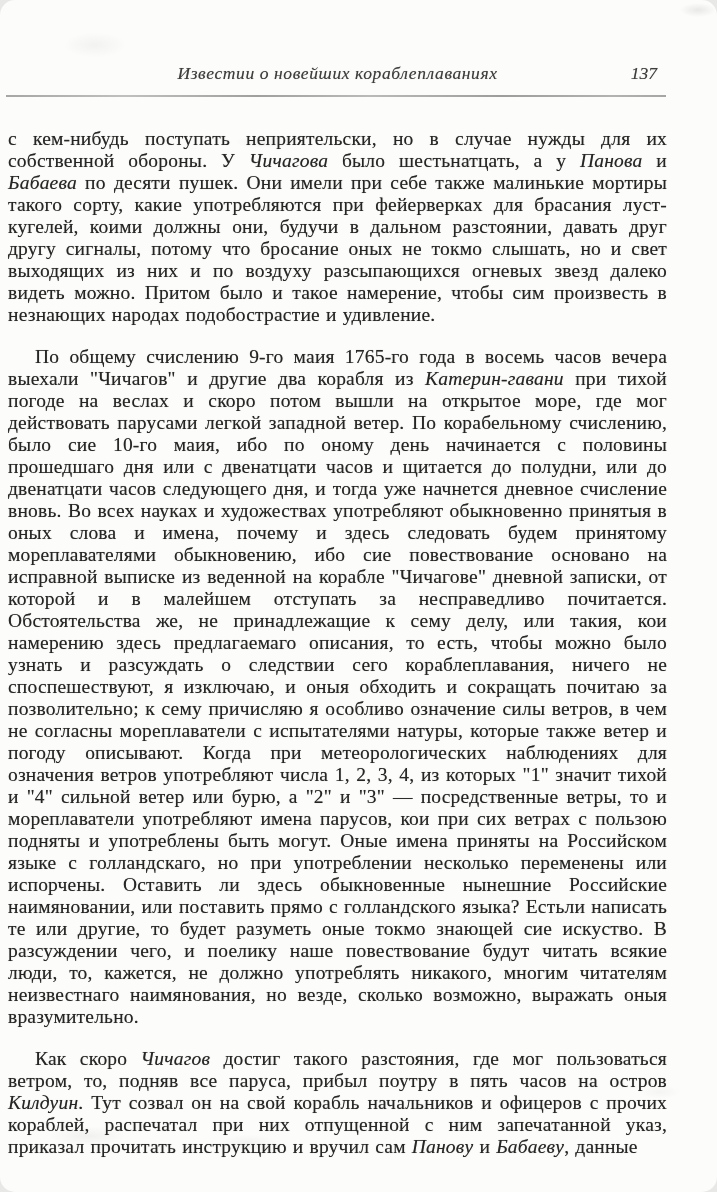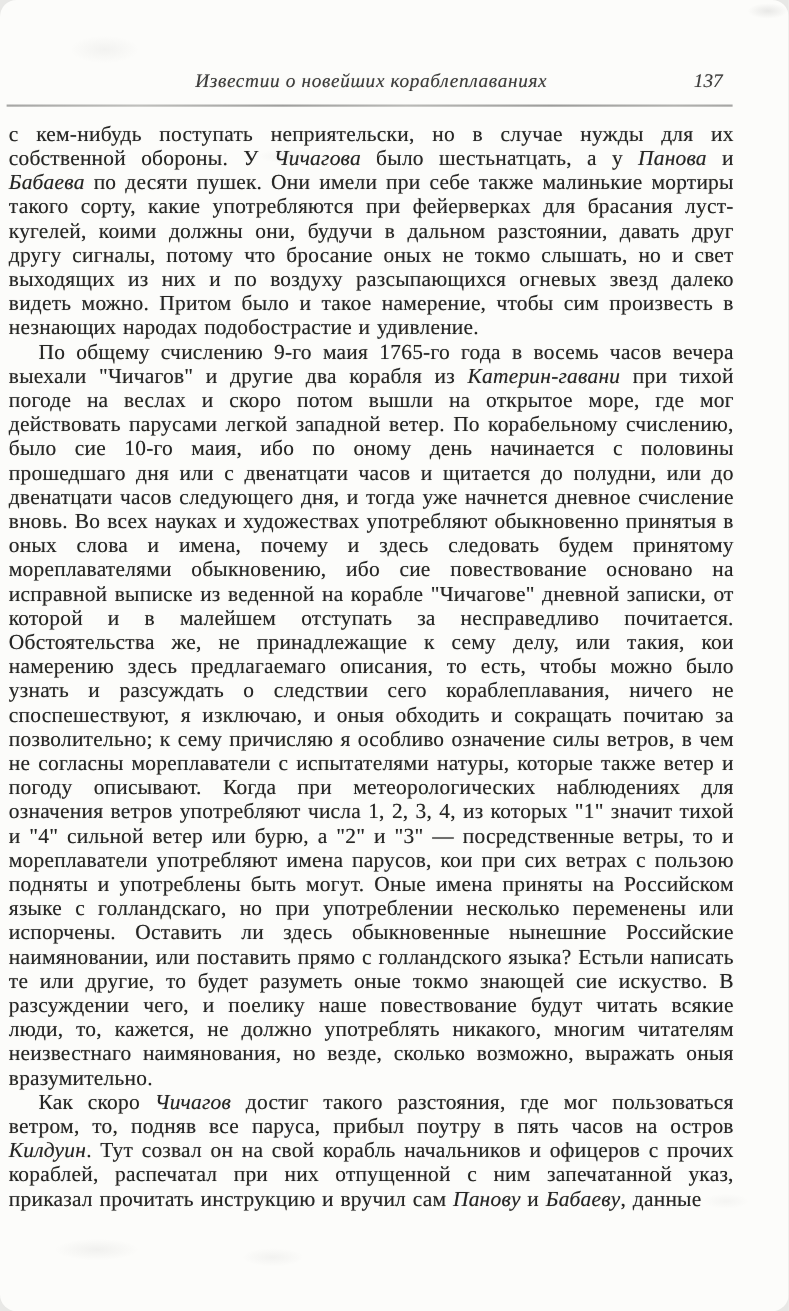--- a/index.html
+++ b/index.html
@@ -56,37 +56,38 @@
     left: 6px;
     width: 660px;
     height: 2px;
     background: linear-gradient(90deg,
       #979795 0%, #b5b5b2 18%, #8f8f8d 38%,
       #aeaeab 55%, #8c8c8a 75%, #a5a5a2 92%, #969694 100%);
     opacity: 0.85;
   }
   .text-body {
     position: absolute;
-    top: 112px;
+    top: 128px;
     left: 8px;
     width: 659px;
     font-size: 19.5px;
     line-height: 22px;
     text-align: justify;
     letter-spacing: 0.2px;
     word-spacing: 1px;
     color: #262624;
     text-shadow: 0 0 0.7px rgba(55,55,55,0.55);
   }
   .para {
     margin: 0;
     padding: 0;
   }
   .para.indent {
     text-indent: 27px;
+    margin-top: 20px;
   }
   .para i {
     font-style: italic;
   }
 </style>
 </head>
 <body>
 
 <div class="page">
 

